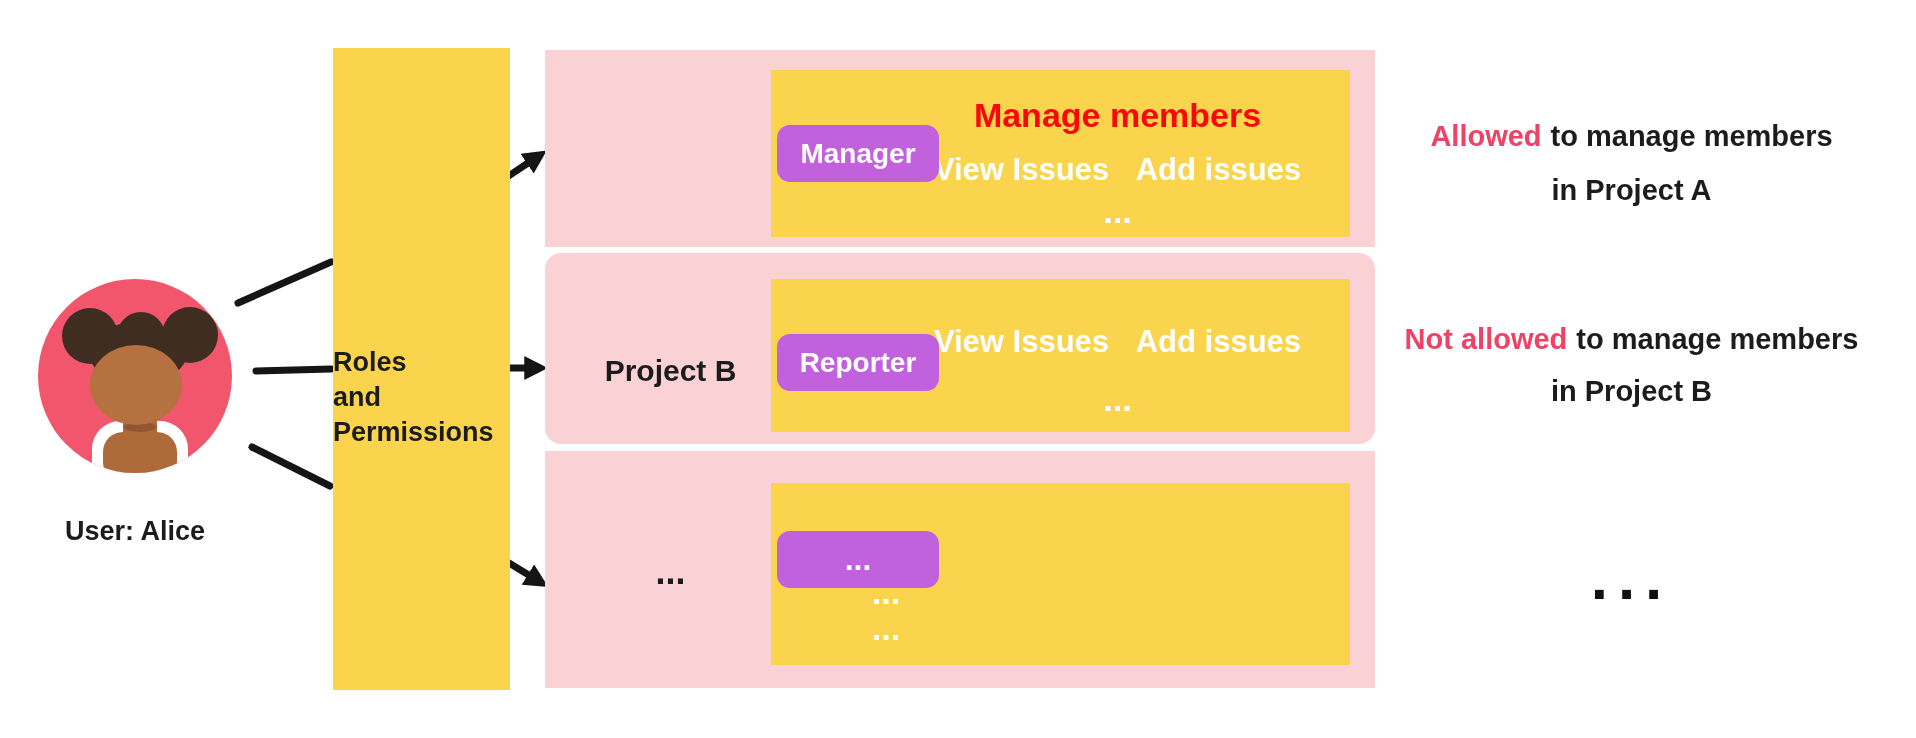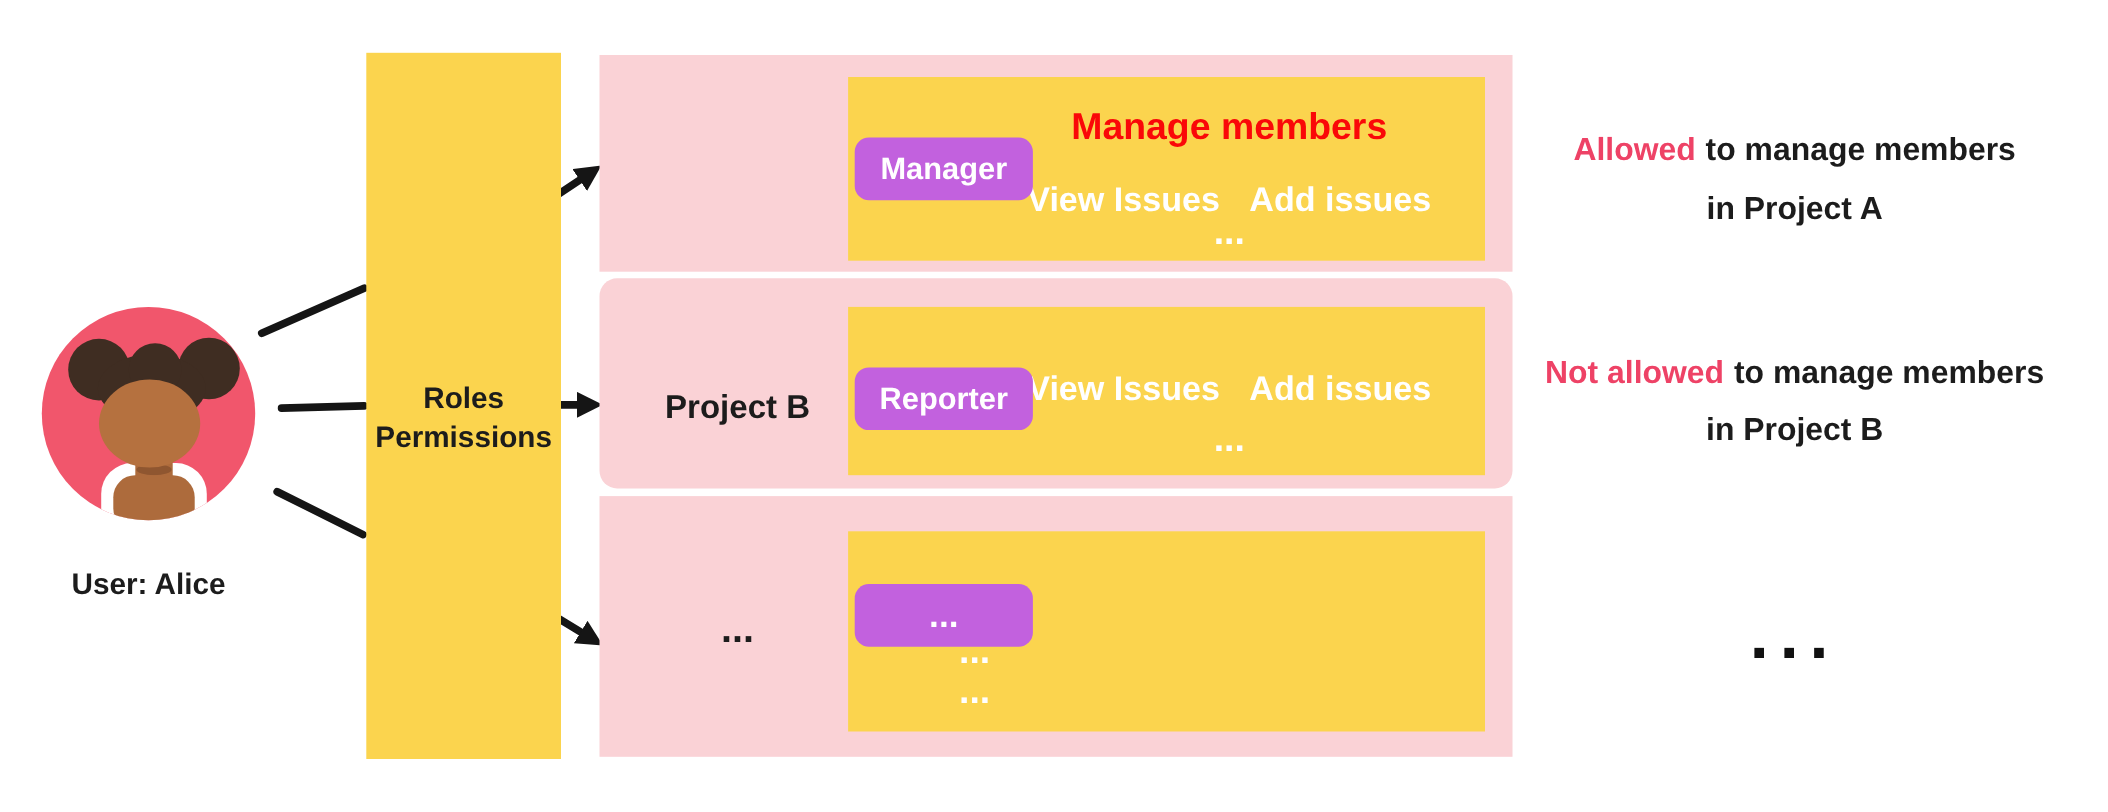--- a/index.html
+++ b/index.html
@@ -16,21 +16,21 @@
   
   .avatar-wrap{left:35px;top:278px;width:200px;height:196px;}
   .user-label{left:15px;top:516px;width:240px;text-align:center;
     font-size:27px;color:#1c1c1c;}
 
   
   .overlay{left:0;top:0;width:1916px;height:738px;pointer-events:none;}
 
   
   .roles-box{left:333px;top:48px;width:177px;height:642px;background:#FBD44E;}
-  .roles-label{left:0;top:297px;width:177px;text-align:center;
+  .roles-label{left:0;top:297px;width:177px;text-align:left;
     font-size:27px;line-height:35px;color:#1c1c1c;}
 
   
   .project-row{left:545px;width:830px;background:#FAD2D6;}
   .row-a{top:50px;height:197px;}
   .row-b{top:253px;height:191px;border-radius:16px;}
   .row-c{top:451px;height:237px;}
 
   .project-name{left:8px;width:235px;text-align:center;font-size:30px;color:#1c1c1c;}
   .row-a .project-name{top:92px;}
@@ -49,21 +49,21 @@
   .row-b .role-badge{top:81px;}
   .row-c .role-badge{top:80px;font-size:32px;}
 
   .perm-title{left:65px;width:563px;text-align:center;top:26px;
     font-size:34px;color:#FA0808;}
   .perm-line{left:65px;width:563px;text-align:center;
     font-size:31px;color:#ffffff;white-space:nowrap;}
   .row-a .perm-line{top:82px;}
   .row-b .perm-line{top:45px;}
   .perm-item{display:inline-block;}
-  .perm-item + .perm-item{margin-left:18px;margin-top:12px;}
+  .perm-item + .perm-item{margin-left:18px;}
   .perm-more{left:65px;width:563px;text-align:center;
     font-size:34px;color:#ffffff;}
   .row-a .perm-more{top:122px;}
   .row-b .perm-more{top:101px;}
   .dots-col{left:0;width:230px;text-align:center;font-size:34px;color:#ffffff;}
 
   
   .annotation-line{left:1374px;width:515px;text-align:center;
     font-size:29px;color:#1c1c1c;white-space:nowrap;}
   .ann-highlight{color:#EE4266;}
@@ -113,20 +113,21 @@
       <ellipse cx="105" cy="149" rx="16" ry="5" fill="#8F5630"></ellipse>
       <rect x="68" y="154" width="74" height="50" rx="20" fill="#AD6B3C"></rect>
       <ellipse cx="101" cy="107" rx="46" ry="40" fill="#B5713F"></ellipse>
     </g>
   </svg>
   <div class="abs user-label">User: Alice</div>
 
   <div class="abs roles-box">
     <div class="abs roles-label">
       <div>Roles</div>
+      <div>and</div>
       <div>Permissions</div>
     </div>
   </div>
 
   <div class="abs project-row row-a">
     <div class="abs inner-box">
       <div class="abs perm-title">Manage members</div>
       <div class="abs perm-line">
         <span class="perm-item">View Issues</span>
         <span class="perm-item">Add issues</span>

